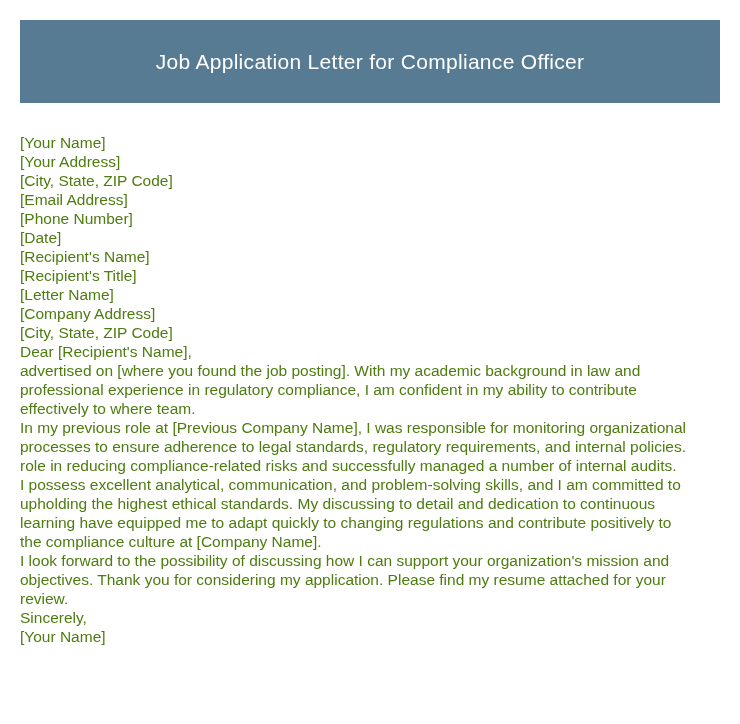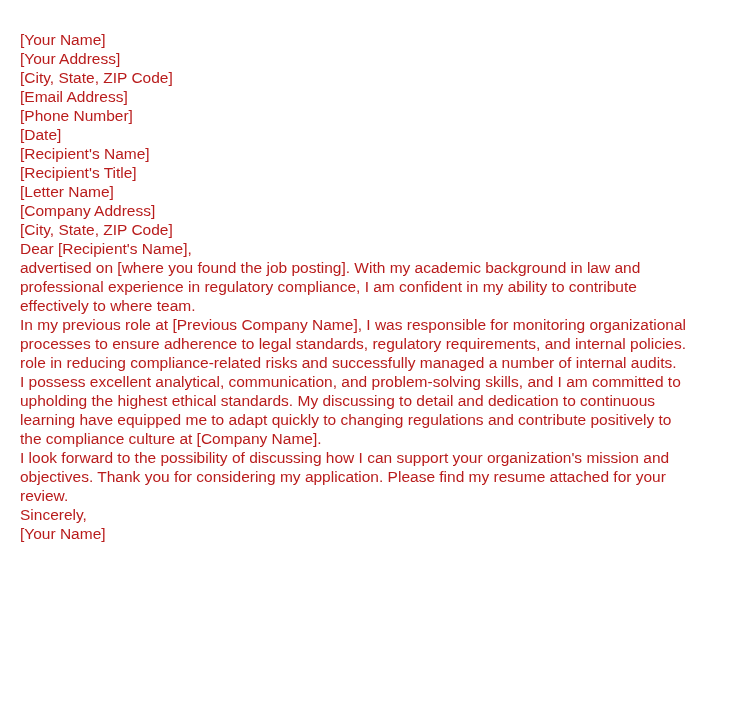--- a/index.html
+++ b/index.html
@@ -40,21 +40,24 @@
     font-weight: 400;
   }
   .letter-line {
     white-space: nowrap;
   }
 </style>
 </head>
 <body>
 
 <div class="page" style="background: rgb(255, 255, 255);">
-  <div class="letter-body" style="color: #b91c1c;">
+  <div class="doc-header" style="background: rgb(86, 123, 147); color: rgb(255, 255, 255);">
+    <h1>Job Application Letter for Compliance Officer</h1>
+  </div>
+  <div class="letter-body" style="color: #4d7c0f;">
       <div class="letter-line">[Your Name]</div>
       <div class="letter-line">[Your Address]</div>
       <div class="letter-line">[City, State, ZIP Code]</div>
       <div class="letter-line">[Email Address]</div>
       <div class="letter-line">[Phone Number]</div>
       <div class="letter-line">[Date]</div>
       <div class="letter-line">[Recipient's Name]</div>
       <div class="letter-line">[Recipient's Title]</div>
       <div class="letter-line">[Letter Name]</div>
       <div class="letter-line">[Company Address]</div>

